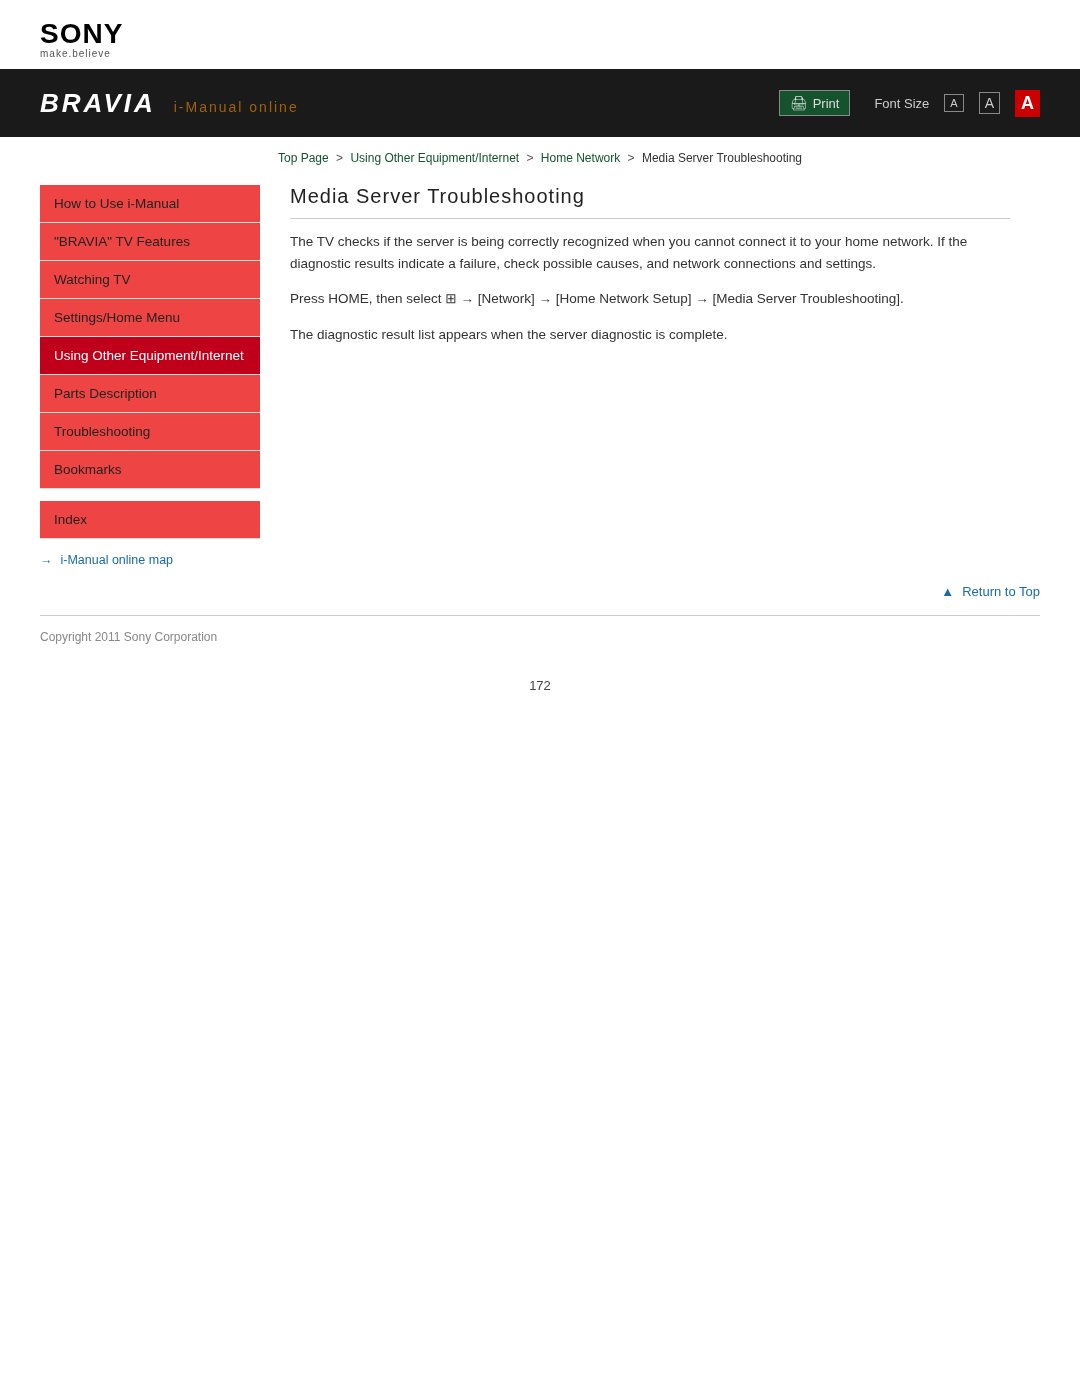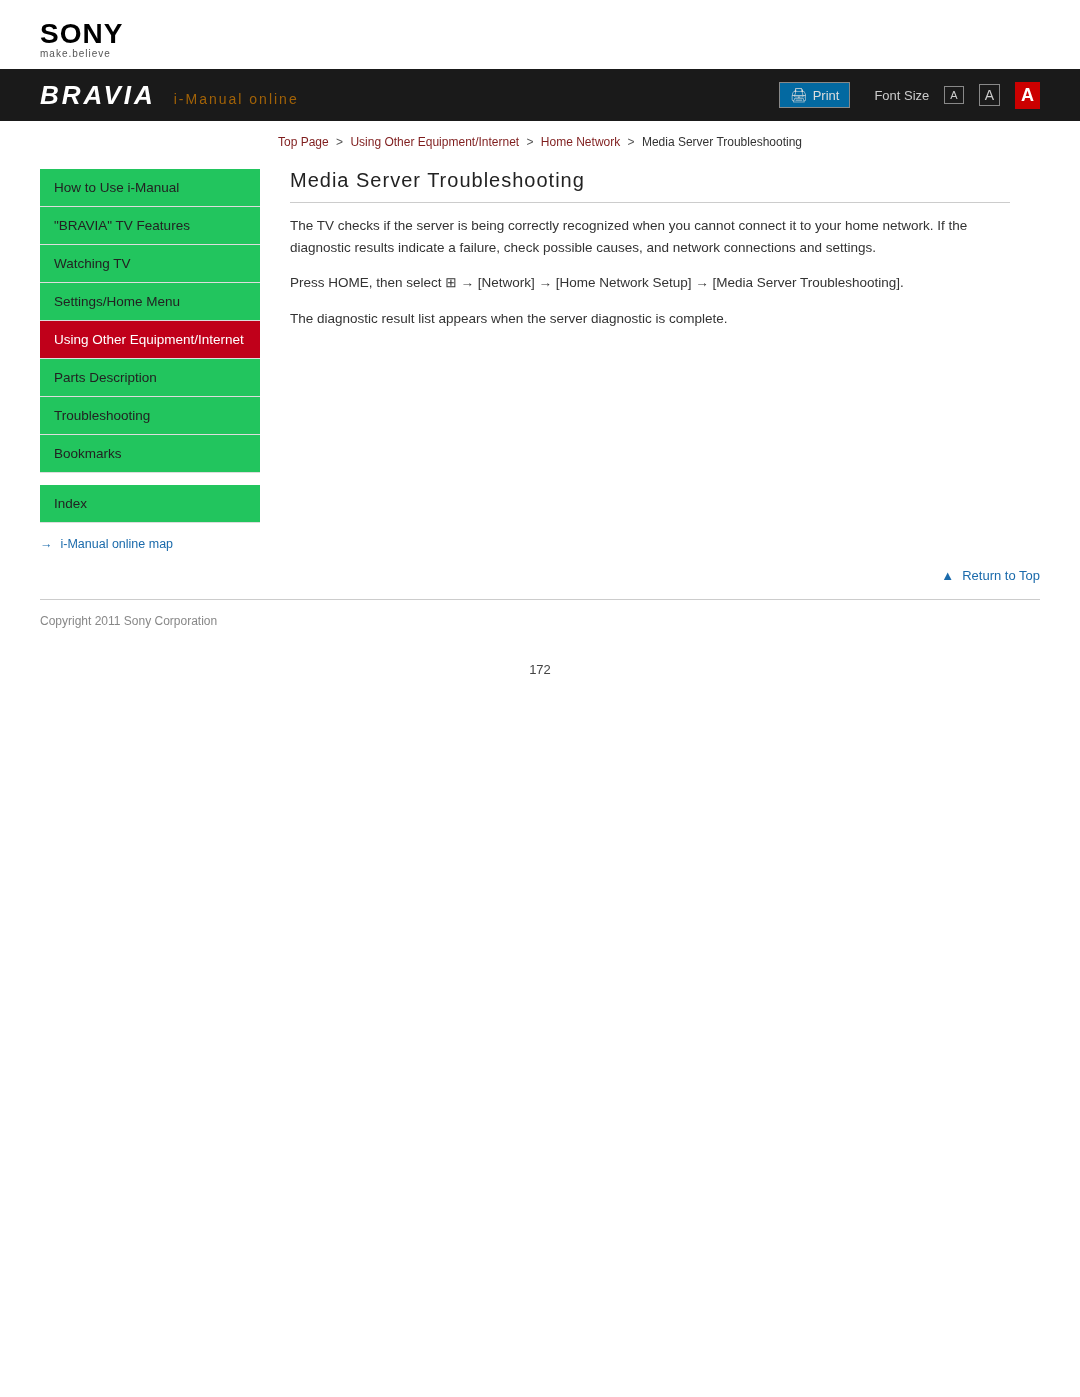--- a/index.html
+++ b/index.html
@@ -29,21 +29,21 @@
       margin-top: -2px;
     }
 
     
     .bravia-bar {
       background: #1a1a1a;
       display: flex;
       align-items: center;
       justify-content: space-between;
       padding: 0 40px;
-      height: 52px;
+      height: 68px;
     }
     .bravia-bar-left {
       display: flex;
       align-items: baseline;
       gap: 18px;
     }
     .bravia-title {
       font-size: 26px;
       font-weight: 900;
       letter-spacing: 3px;
@@ -59,21 +59,21 @@
     .bravia-bar-right {
       display: flex;
       align-items: center;
       gap: 12px;
     }
     .print-btn {
       display: flex;
       align-items: center;
       gap: 5px;
       border: 1px solid #888;
-      background: #0369a1;
+      background: #14532d;
       color: #ddd;
       padding: 4px 10px;
       font-size: 13px;
       cursor: pointer;
     }
     .font-size-label {
       color: #ccc;
       font-size: 13px;
       margin-left: 12px;
     }
@@ -98,40 +98,40 @@
     }
 
     
     .breadcrumb-area {
       padding: 14px 40px 0 40px;
       font-size: 12px;
       color: #333;
       text-align: center;
     }
     .breadcrumb-area a {
-      color: #7f1d1d;
+      color: #14532d;
       text-decoration: none;
     }
     .breadcrumb-sep {
       color: #555;
       margin: 0 4px;
     }
 
     
     .sidebar {
       width: 220px;
       flex-shrink: 0;
       padding-top: 20px;
     }
     .sidebar-item {
       display: block;
       padding: 11px 14px;
       font-size: 13.5px;
       color: #222;
-      background: #22c55e;
+      background: #ef4444;
       border-bottom: 1px solid #ddd;
       cursor: pointer;
       text-decoration: none;
     }
     .sidebar-item.active {
       background: #c0001a;
       color: #fff;
       font-weight: normal;
     }
     .sidebar-item.index-item {

